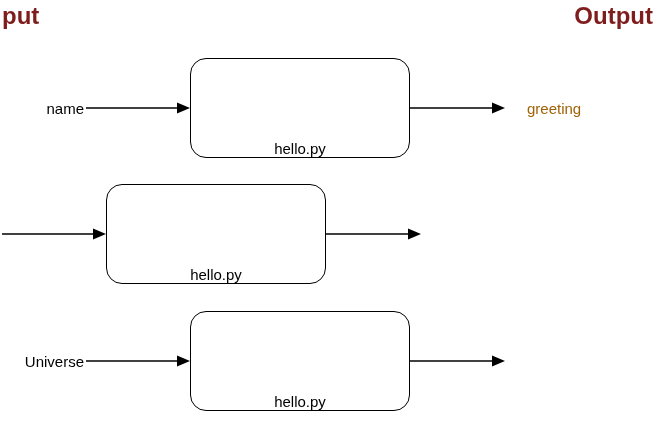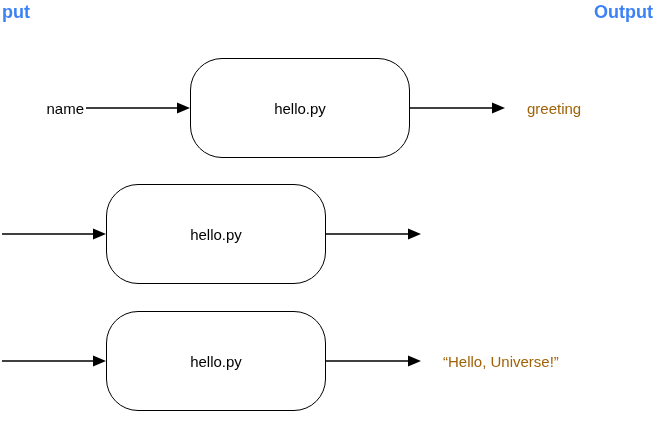--- a/index.html
+++ b/index.html
@@ -11,23 +11,23 @@
     position:relative;
     width:667px;
     height:423px;
     background:#ffffff;
     overflow:hidden;
     color:#000000;
   }
   .col-header {
     position:absolute;
     top:2px;
-    font-size:18px;
+    font-size:24px;
     font-weight:bold;
-    color:#3b82f6;
+    color:#7f1d1d;
     white-space:nowrap;
   }
   .col-header.input  { left:2px; }
   .col-header.output { right:14px;margin-left:44px; }
 
   .row {
     position:absolute;
     left:0;
     width:667px;
     height:100px;
@@ -48,24 +48,24 @@
   .arrow { display:block; flex:none; }
   .arrow.in  { width:106px; }
   .arrow.out { width:95px; }
 
   .process-box {
     flex:none;
     box-sizing:border-box;
     width:220px;
     height:100px;
     border:1.5px solid #000000;
-    border-radius:32px;
+    border-radius:16px;
     background:#ffffff;
     display:flex;
-    align-items:center;
+    align-items:flex-end;
     justify-content:center;
   }
   .process-label {
     font-size:15px;
     color:#000000;
   }
   .output-label {
     margin-left:22px;
     font-size:15px;
     color:#a16207;
@@ -105,27 +105,27 @@
     <div class="process-box">
       <span class="process-label">hello.py</span>
     </div>
     <svg class="arrow out" width="95" height="12" viewBox="0 0 95 12">
       <line x1="0" y1="6" x2="82" y2="6" stroke="#000000" stroke-width="1.5"></line>
       <polygon points="82,0.5 95,6 82,11.5" fill="#000000"></polygon>
     </svg>
   </div>
 
   <div class="row r2">
+    <div class="input-label">Universe</div>
     <svg class="arrow in" width="106" height="12" viewBox="0 0 106 12">
       <line x1="2" y1="6" x2="93" y2="6" stroke="#000000" stroke-width="1.5"></line>
       <polygon points="93,0.5 106,6 93,11.5" fill="#000000"></polygon>
     </svg>
     <div class="process-box">
       <span class="process-label">hello.py</span>
     </div>
     <svg class="arrow out" width="95" height="12" viewBox="0 0 95 12">
       <line x1="0" y1="6" x2="82" y2="6" stroke="#000000" stroke-width="1.5"></line>
       <polygon points="82,0.5 95,6 82,11.5" fill="#000000"></polygon>
     </svg>
-    <div class="output-label">“Hello, Universe!”</div>
   </div>
 
 </div>
 
 </body></html>

